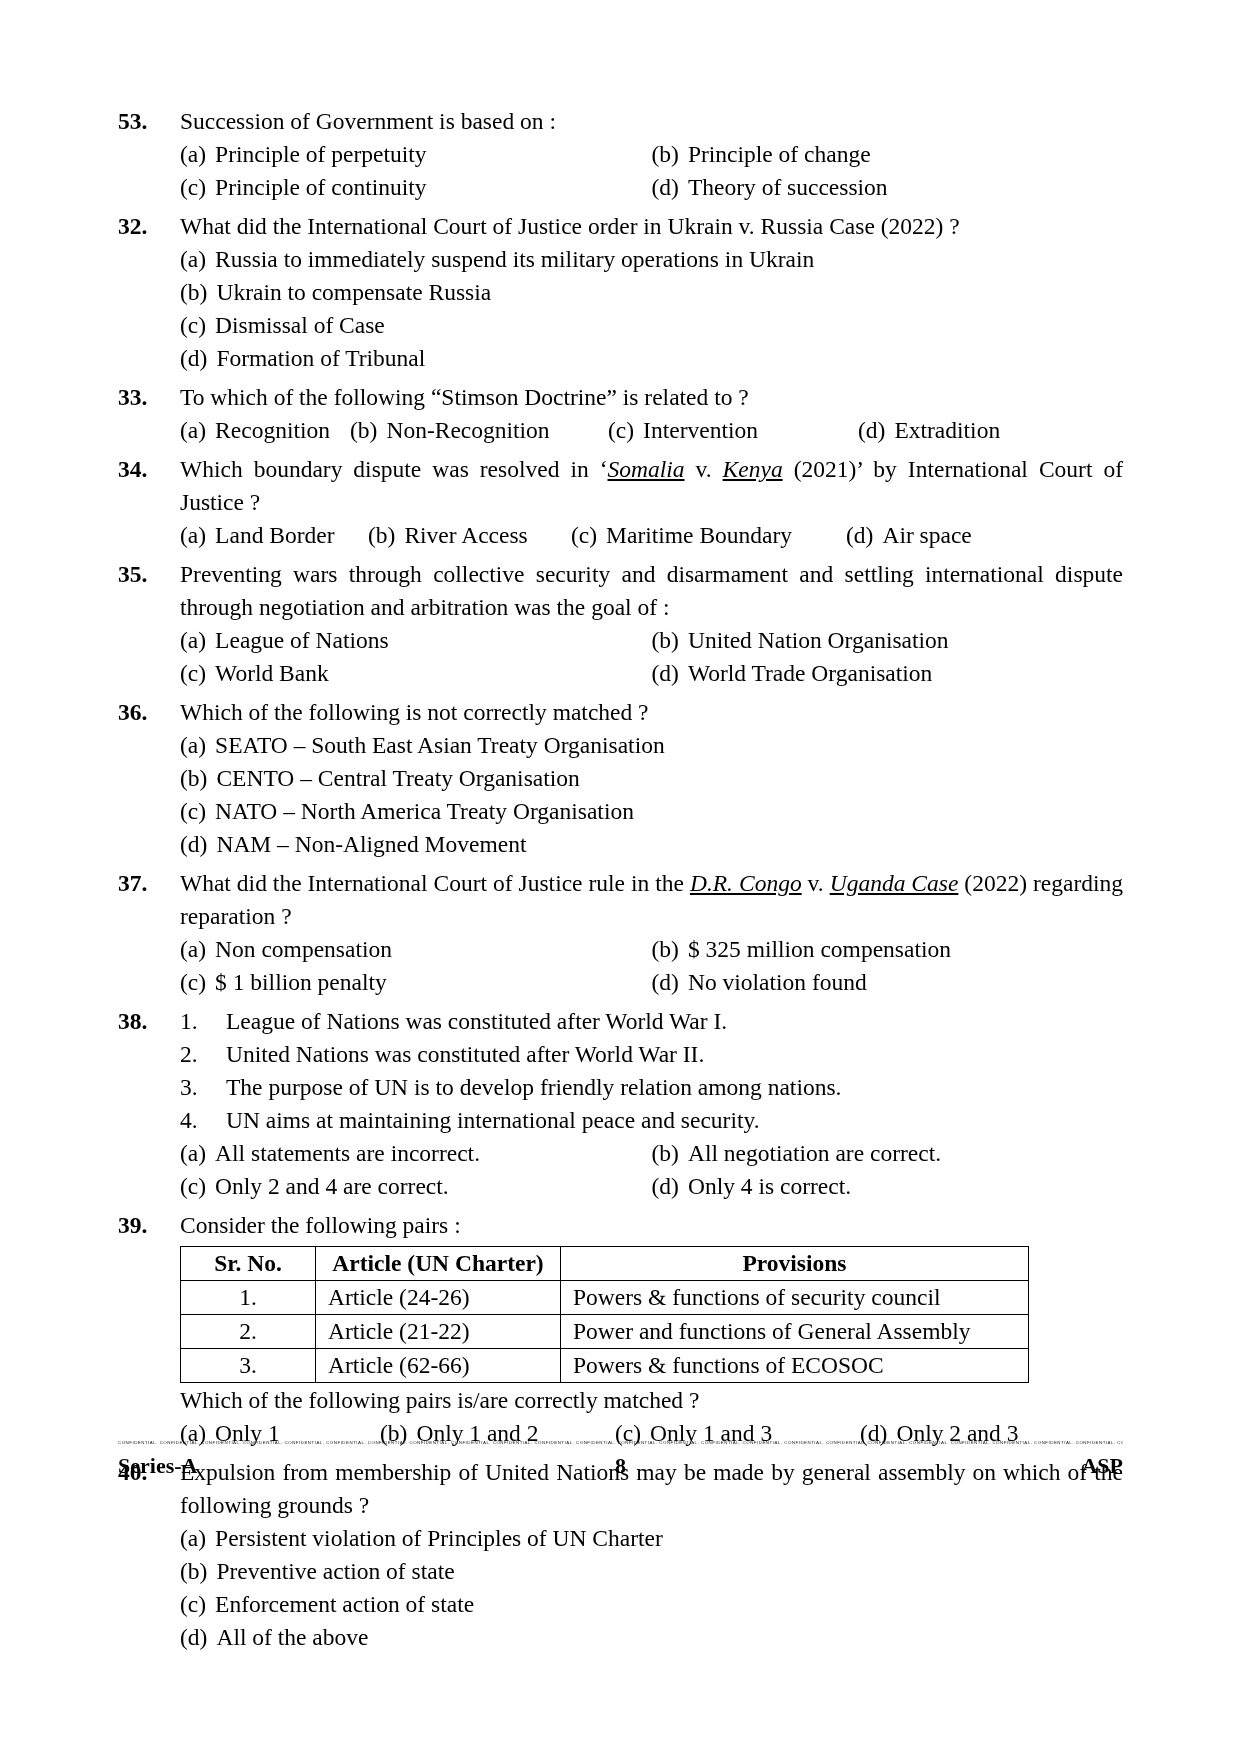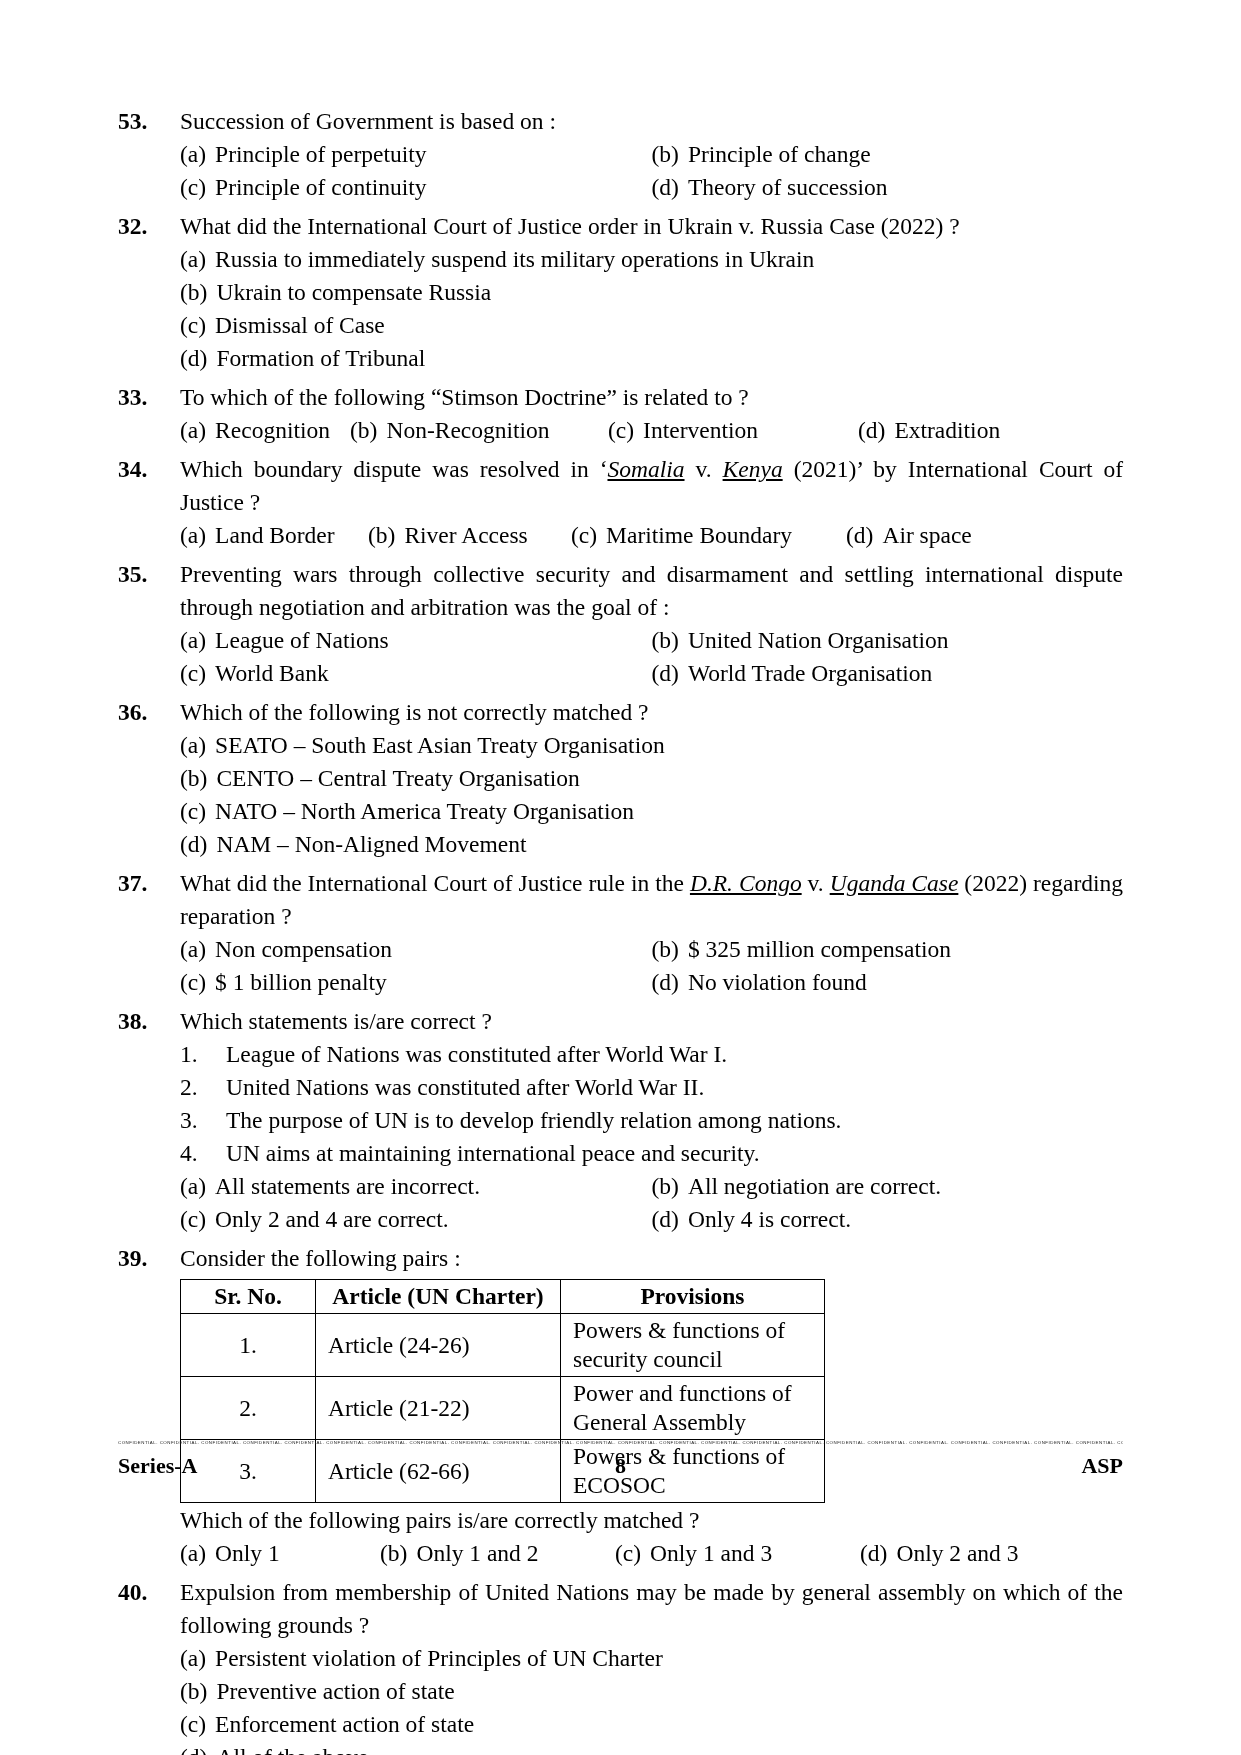--- a/index.html
+++ b/index.html
@@ -115,21 +115,21 @@
   }
   .stmt-num {
     flex: 0 0 46px;
   }
   .stmt-txt { flex: 1 1 auto; }
 
   
   .tbl-wrap { padding: 4px 0 0 0; }
   table.pairs {
     border-collapse: collapse;
-    width: 645px;
+    width: 849px;
     font-size: 23.5px;
     line-height: 29px;
     table-layout: fixed;
   }
   table.pairs th,
   table.pairs td {
     border: 1.5px solid #000;
     padding: 2px 8px;
     vertical-align: middle;
   }
@@ -355,21 +355,20 @@
           <span class="opt-lab">(d)</span>
           <span class="opt-txt">No violation found</span>
         </div>
       </div>
     </div>
   </div>
 
   <div class="q">
     <div class="q-num">38.</div>
     <div class="q-body">
-      <div class="q-stem">Which statements is/are correct ?</div>
       <div class="stmt-list">
         <div class="stmt">
           <span class="stmt-num">1.</span>
           <span class="stmt-txt">League of Nations was constituted after World War I.</span>
         </div>
         <div class="stmt">
           <span class="stmt-num">2.</span>
           <span class="stmt-txt">United Nations was constituted after World War II.</span>
         </div>
         <div class="stmt">

